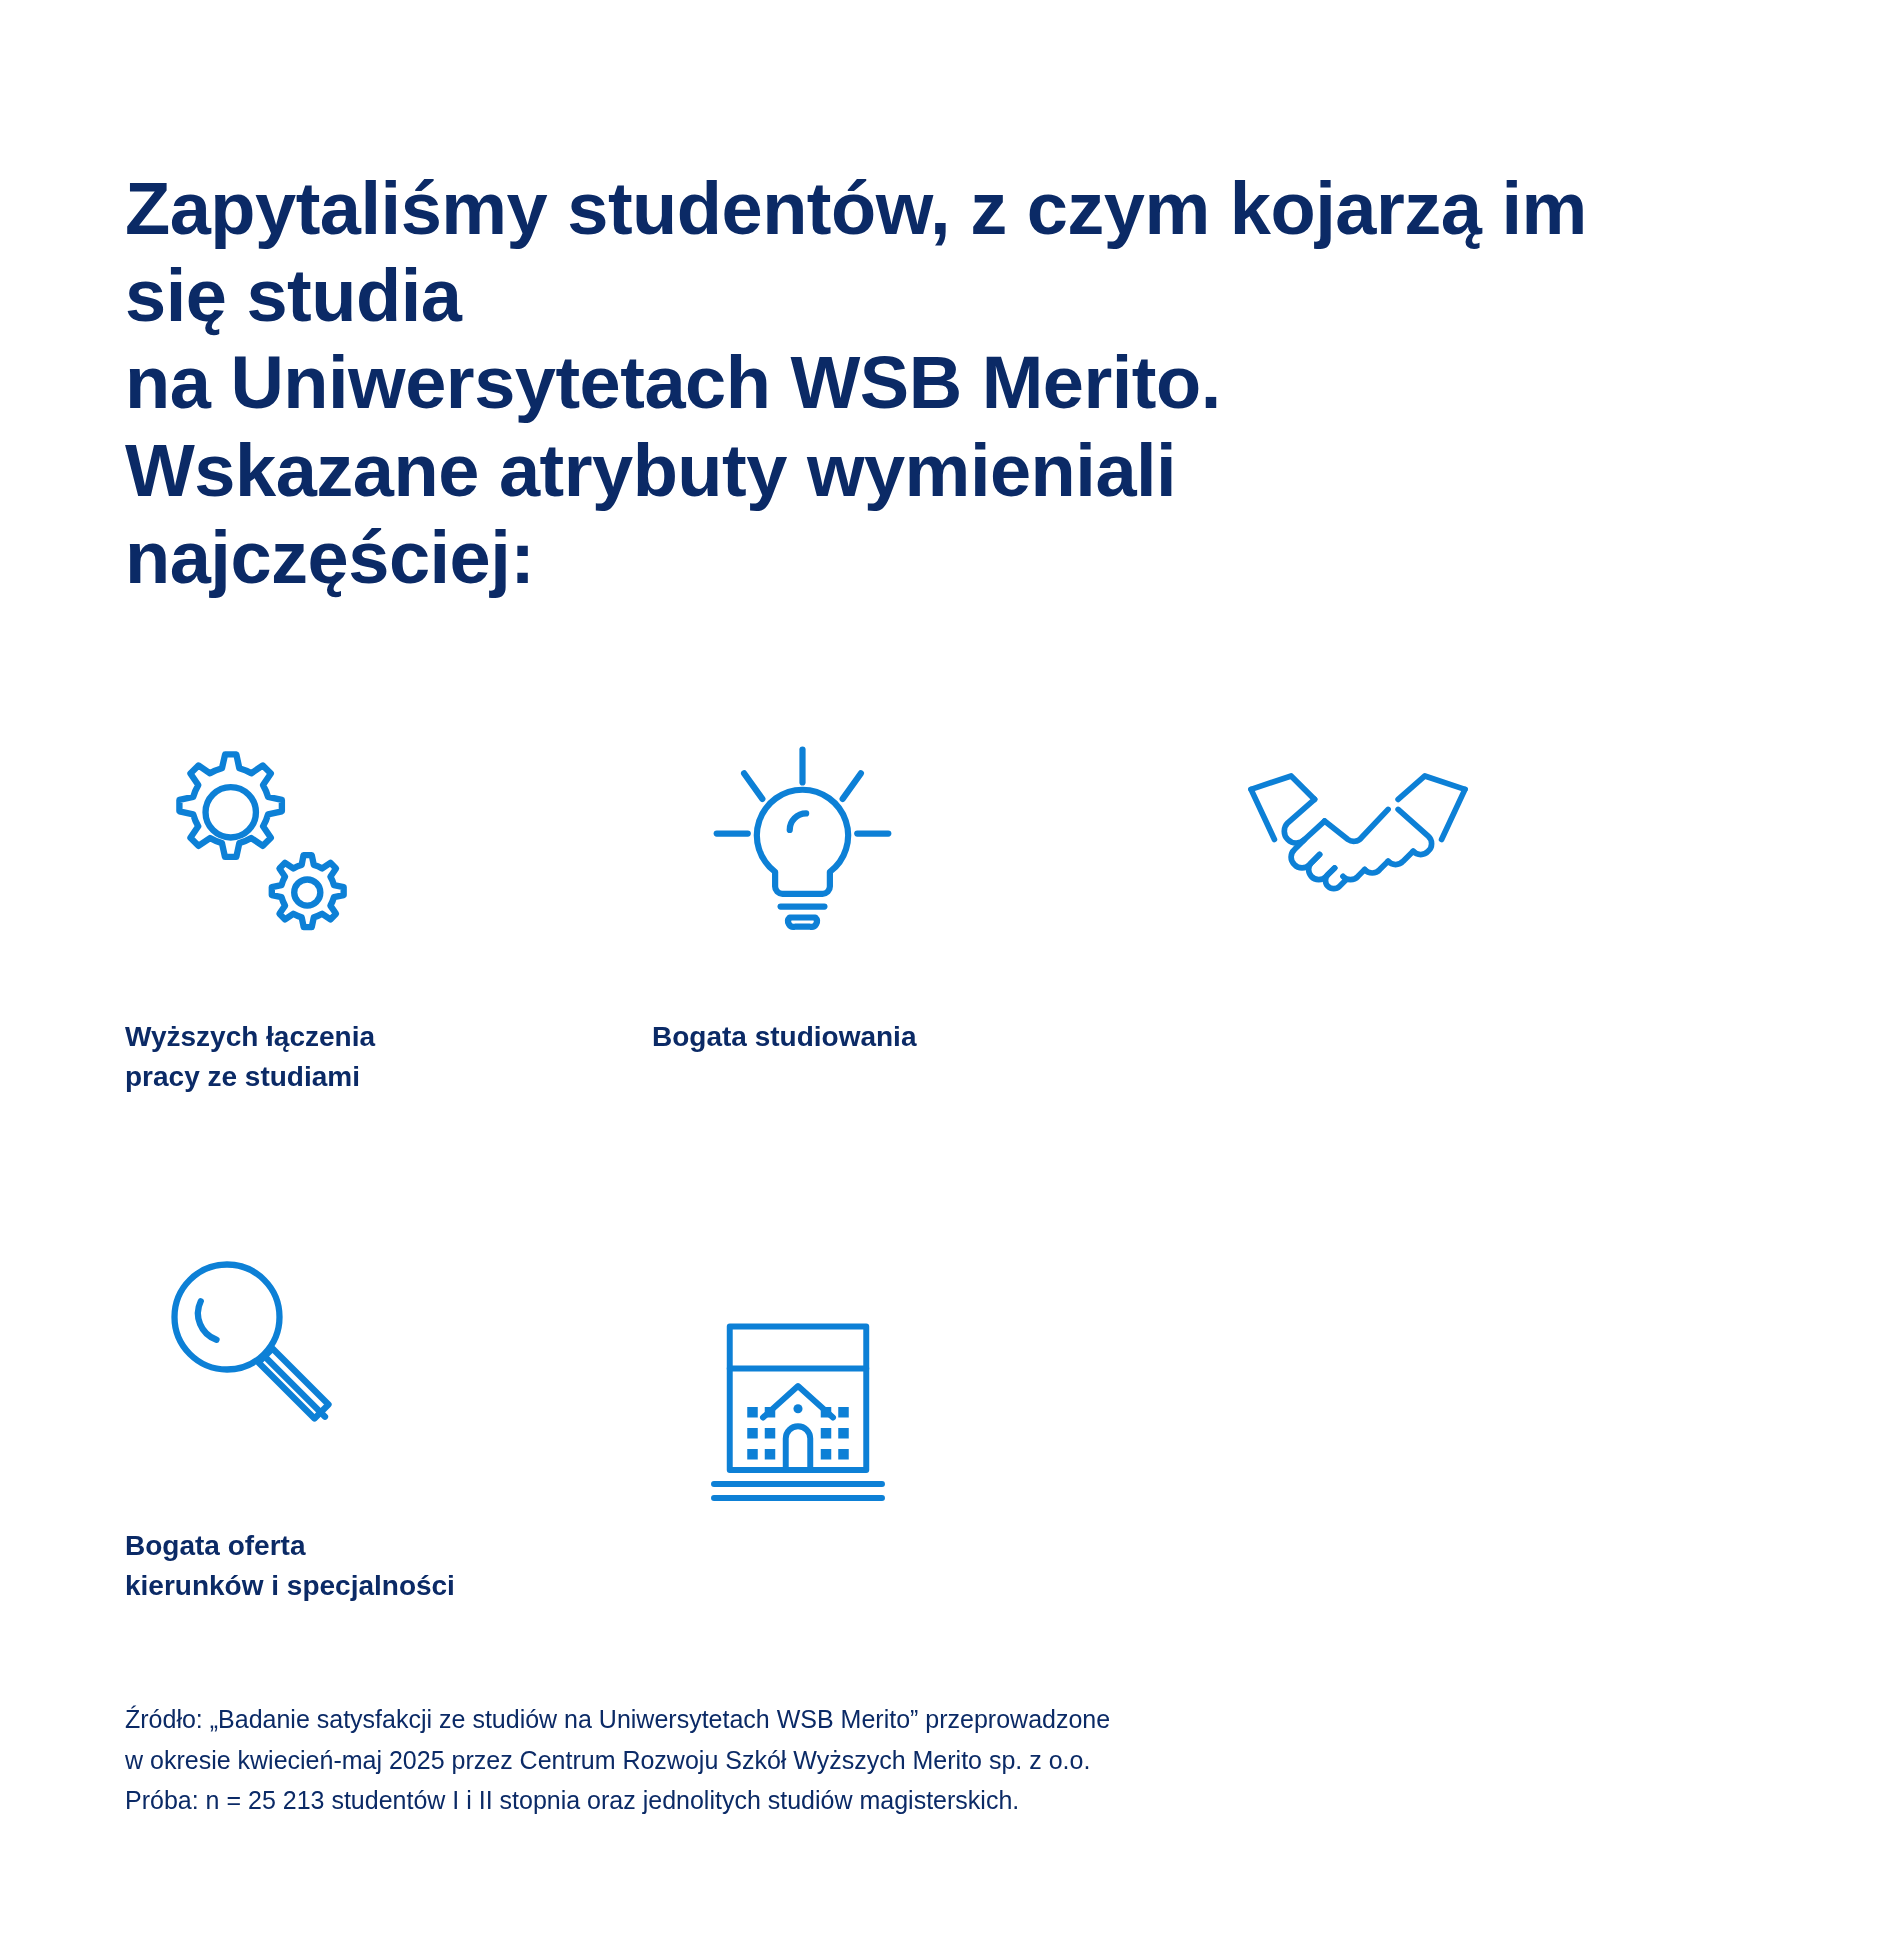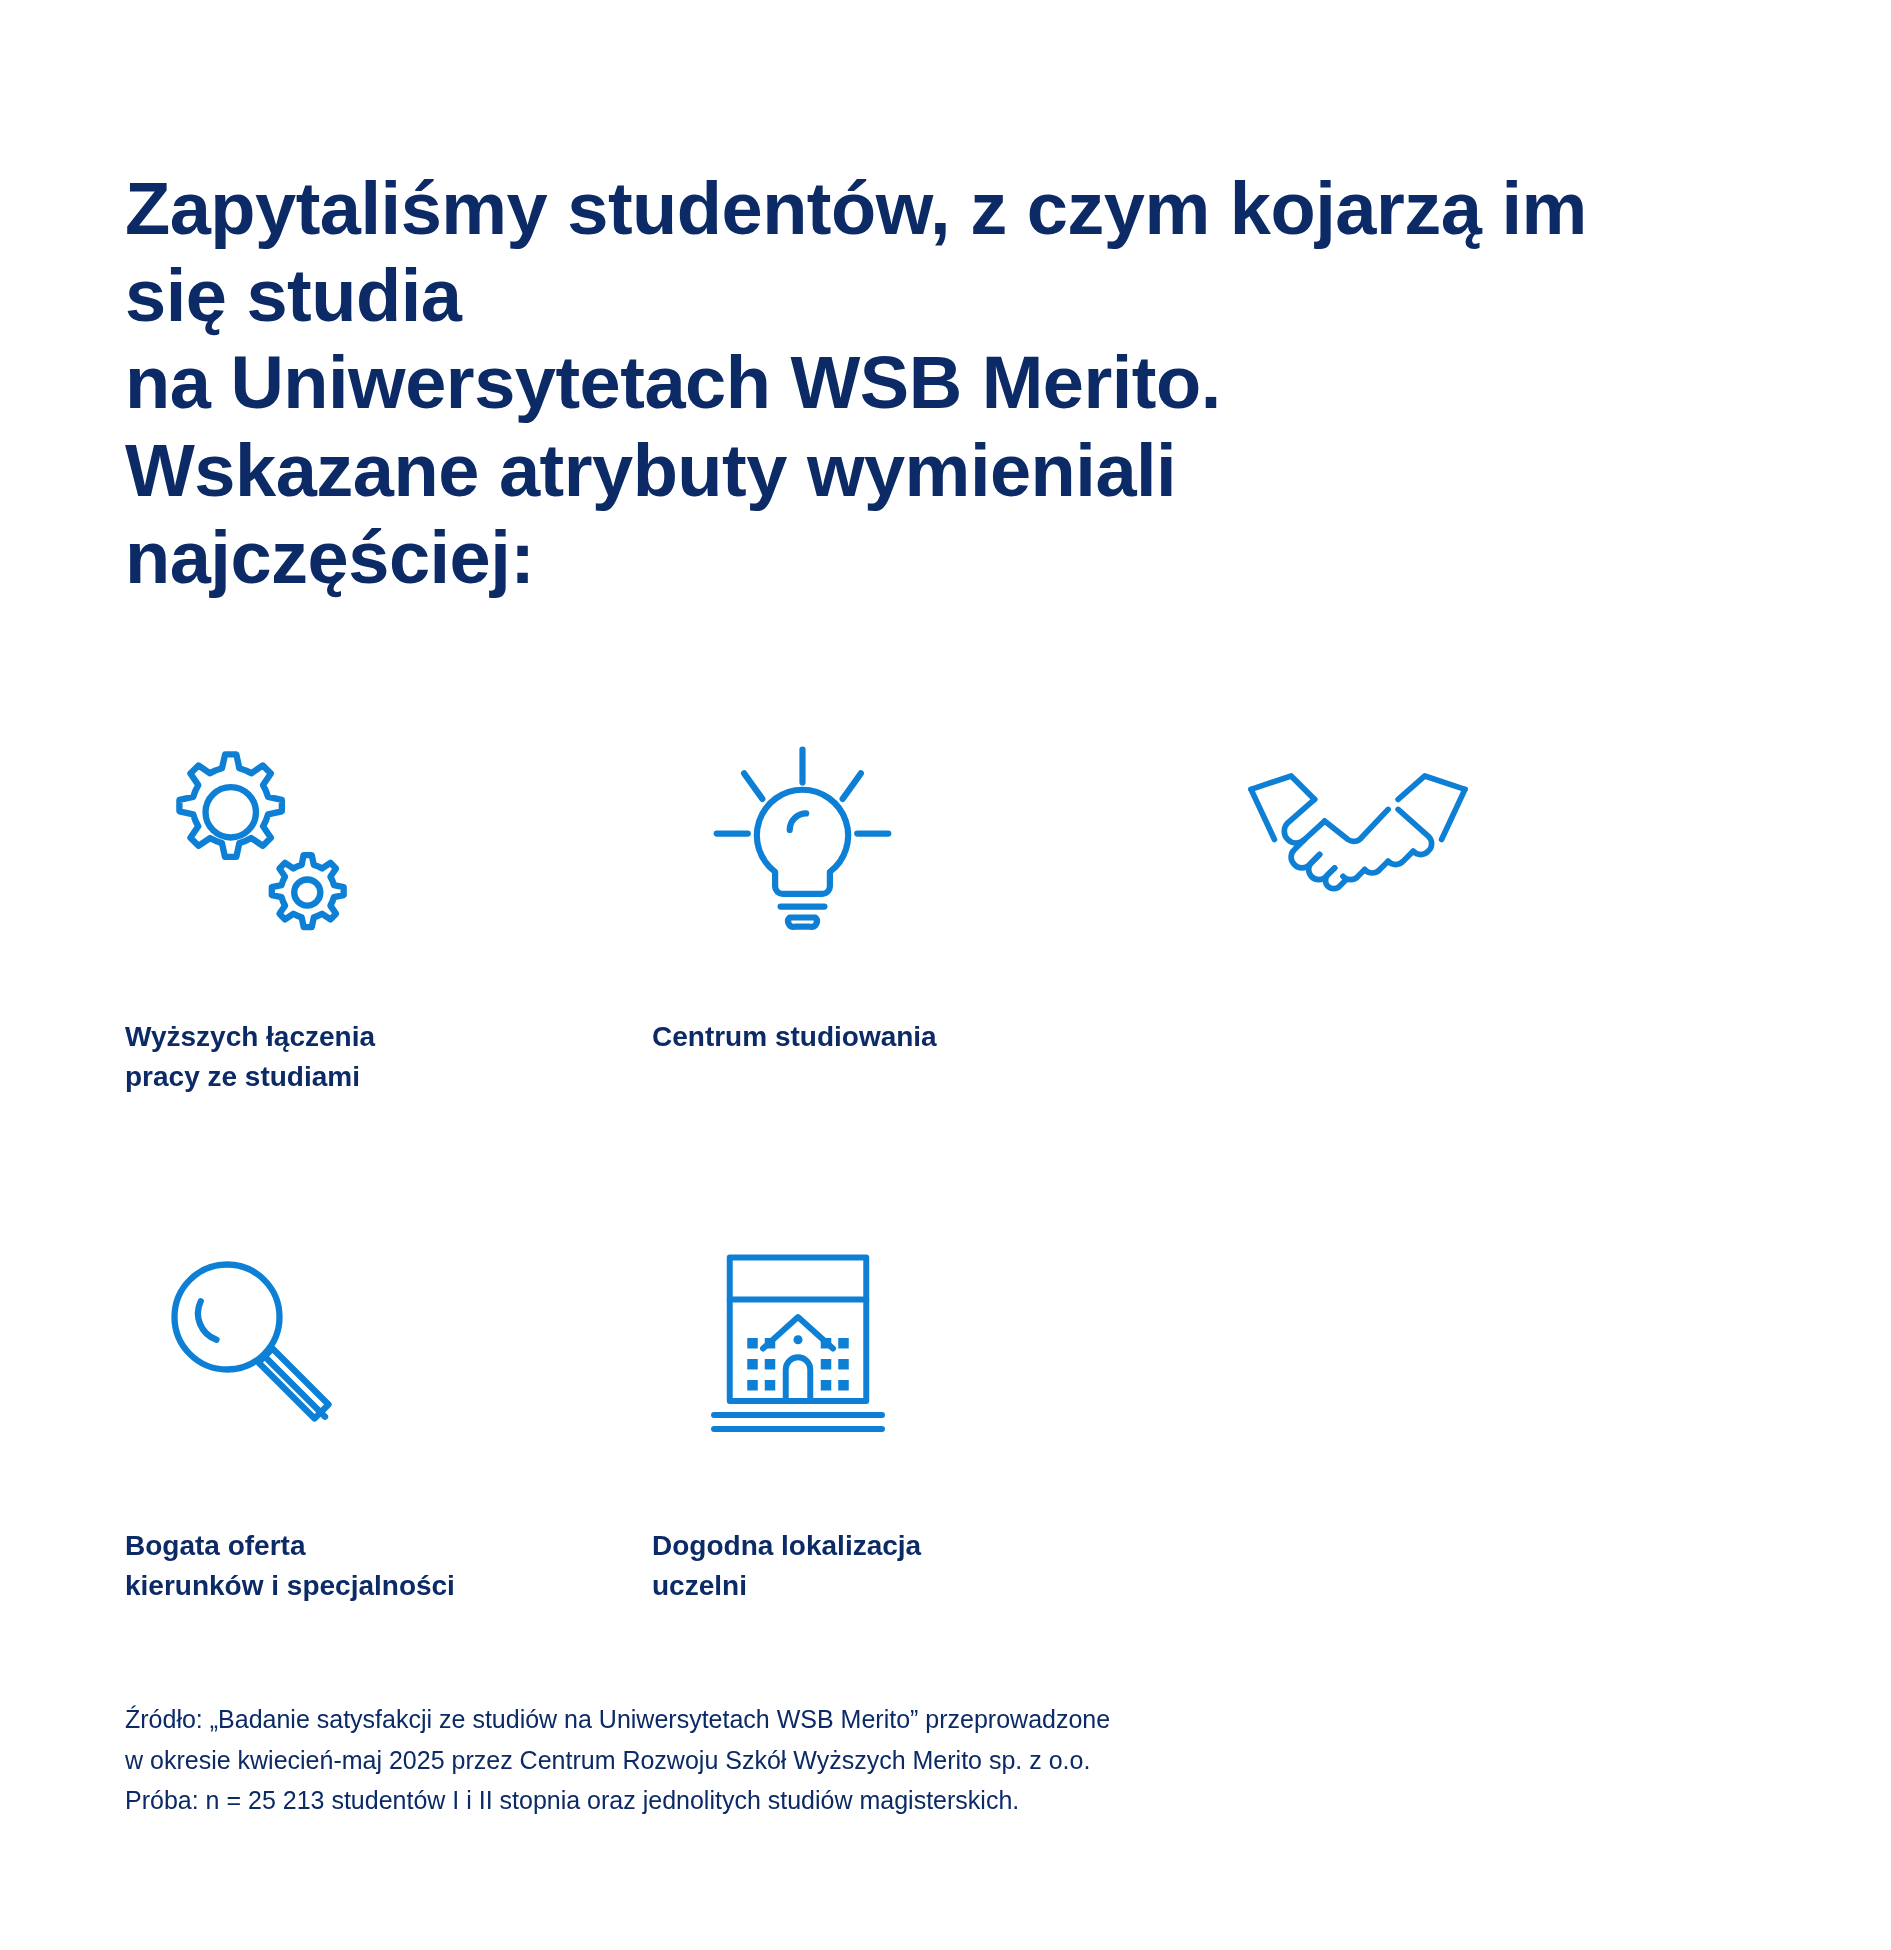--- a/index.html
+++ b/index.html
@@ -128,21 +128,21 @@
             <line x1="92" y1="21" x2="82" y2="35"></line>
             <line x1="13" y1="54" x2="30" y2="54"></line>
             <line x1="107" y1="54" x2="90" y2="54"></line>
 
             <path d="M60 30 a25 25 0 0 0 -15 45 l0 8 a4 4 0 0 0 4 4 l22 0 a4 4 0 0 0 4-4 l0-8 a25 25 0 0 0 -15-45 z"></path>
             <path d="M53 52 a9 9 0 0 1 9-9"></path>
             <line x1="48" y1="94" x2="72" y2="94"></line>
             <path d="M53 100 l14 0 a3 3 0 0 1 -3 5 l-8 0 a3 3 0 0 1 -3-5 z"></path>
           </svg>
         </div>
-        <div class="label">Centrum studiowania</div>
+        <div class="label">Bogata studiowania</div>
       </div>
 
       <div class="cell third-icon">
         <div class="icon-wrap">
           <svg width="234" height="195" viewBox="0 0 140 110" fill="none" stroke="#0d80d6" stroke-width="3.4" stroke-linecap="round" stroke-linejoin="round">
             <path d="M6 22 l24 -8 14 14"></path>
             <path d="M134 22 l-24 -8 -16 14"></path>
             <path d="M44 28 l-16 14 a7 7 0 0 0 0 10 a7 7 0 0 0 10 0 l12 -11"></path>
             <path d="M94 34 l18 16 a6 6 0 0 1 0 9 a6 6 0 0 1 -9 0"></path>
             <path d="M50 41 l14 11 a6 6 0 0 0 8 -1 l16 -17"></path>
@@ -196,22 +196,20 @@
             <rect x="83" y="68" width="6" height="6" fill="#0d80d6" stroke="none"></rect>
             <rect x="73" y="80" width="6" height="6" fill="#0d80d6" stroke="none"></rect>
             <rect x="83" y="80" width="6" height="6" fill="#0d80d6" stroke="none"></rect>
 
             <path d="M53 92 v-18 a7 7 0 0 1 14 0 v18"></path>
 
             <path d="M12 100 h96"></path>
             <path d="M12 108 h96"></path>
           </svg>
         </div>
-        <div class="label">Dogodna lokalizacja
-uczelni</div>
       </div>
 
       <div class="cell"></div>
 
     </div>
 
   </div>
 
   <div class="source">Źródło: „Badanie satysfakcji ze studiów na Uniwersytetach WSB Merito” przeprowadzone
 w okresie kwiecień-maj 2025 przez Centrum Rozwoju Szkół Wyższych Merito sp. z o.o.

